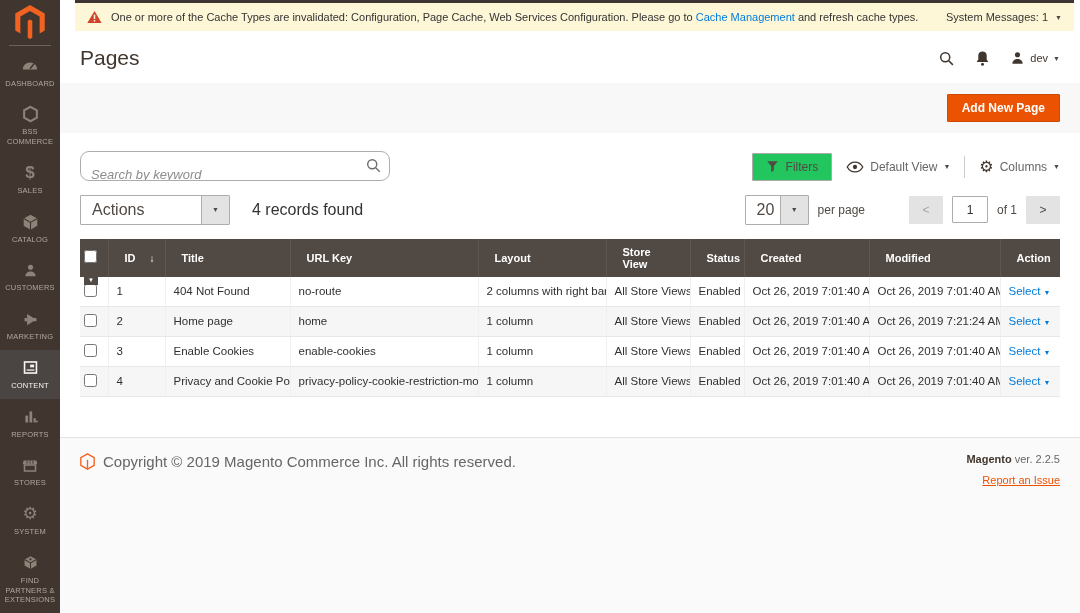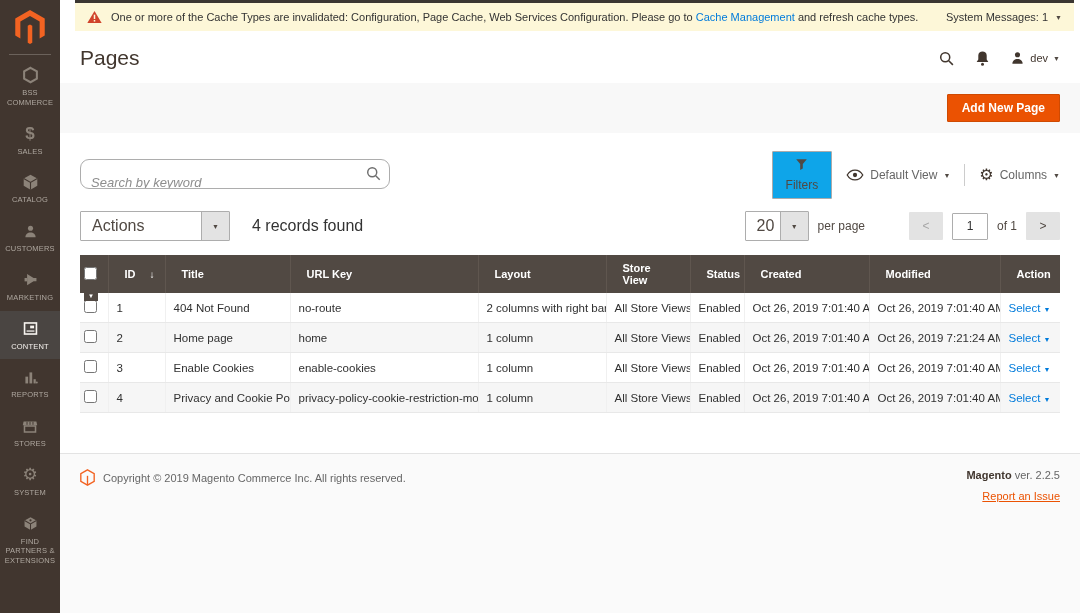--- a/index.html
+++ b/index.html
@@ -52,21 +52,21 @@
   .search-box { position:relative; width:310px; }
   .search-input {
     width:100%; height:30px; border:1px solid #adadad; border-radius:9px;
     padding:16px 32px 0 10px; font-size:13px; color:#555;
     font-family:"Liberation Sans", sans-serif;
   }
   .search-input::placeholder { font-style:italic; color:#8d8d8d; }
   .search-glyph { position:absolute; right:8px; top:6px; cursor:pointer; }
 
   .right-controls { display:flex; align-items:center; gap:14px; font-size:12px; color:#514943; }
-  .filters-btn { display:flex; align-items:center; gap:7px; border:1px solid #ababab; background:#0ea5e9; padding:6px 13px; border-radius:1px; cursor:pointer;flex-direction:column; }
+  .filters-btn { display:flex; align-items:center; gap:7px; border:1px solid #ababab; background:#22c55e; padding:6px 13px; border-radius:1px; cursor:pointer; }
   .ctrl-group { display:flex; align-items:center; gap:6px; cursor:pointer; color:#666; }
   .divider-v { width:1px; height:22px; background:#ccc; }
 
   .row-controls2 { display:flex; justify-content:space-between; align-items:center; margin-top:12px; }
   .left2 { display:flex; align-items:center; gap:22px; }
   .select-shell { display:flex; border:1px solid #adadad; background:#fff; height:30px; border-radius:1px; cursor:pointer; }
   .select-shell .val { padding:0 11px; display:flex; align-items:center; font-size:16px; color:#514943; }
   .select-shell .arrow { width:28px; background:#e3e3e3; border-left:1px solid #adadad; display:flex; align-items:center; justify-content:center; }
   .actions-shell .val { width:120px; }
   .records { font-size:16px; color:#333; }
@@ -89,39 +89,48 @@
   .sort-arrow { margin-left:14px; font-size:10px; font-weight:400; }
   .select-all-caret {
     position:absolute; left:4px; bottom:-8px; background:#514943; color:#fff;
     font-size:6px; line-height:8px; padding:1px 4px; cursor:pointer; z-index:2;
   }
   .grid input[type=checkbox] { width:13px; height:13px; margin:0; cursor:pointer; }
   .select-link { color:#007bdb; text-decoration:none; cursor:pointer; }
   .select-link .caret { color:#007bdb; margin-left:3px; }
 
   .footer { flex:1; border-top:1px solid #e3e3e3; background:#fafafa; padding:15px 20px; display:flex; justify-content:space-between; align-items:flex-start; }
-  .footer-left { display:flex; align-items:center; gap:8px; font-size:11px; color:#666; }
+  .footer-left { display:flex; align-items:center; gap:8px; font-size:15px; color:#666; }
   .footer-right { text-align:right; font-size:11px; color:#666; }
   .brand { font-weight:700; color:#41362e; }
   .report-link { color:#eb5202; text-decoration:underline; cursor:pointer; display:inline-block; margin-top:9px; }
 </style>
 </head>
 <body>
 
 <div class="app">
 
   <div class="sidebar">
     <div class="logo">
       <svg width="30" height="34" viewBox="0 0 26 30">
         <path fill="#f26322" d="M13 0 L26 7.5 V22.5 L21.5 25.1 V10.1 L13 5.2 L4.5 10.1 V25.1 L0 22.5 V7.5 Z"></path>
         <path fill="#f26322" d="M11 28.9 V13.9 L13 12.7 L15 13.9 V28.9 L13 30 Z"></path>
       </svg>
     </div>
     <div class="logo-divider"></div>
 
+    <div class="nav-item">
+      <span class="nicon">
+        <svg width="18" height="18" viewBox="0 0 20 20">
+            <path d="M2 14a8 8 0 0 1 16 0z" fill="currentColor"></path>
+            <line x1="10" y1="13" x2="14.5" y2="7.5" stroke="#41362f" stroke-width="1.6"></line>
+          </svg>
+      </span>
+      <div class="nlabel">DASHBOARD</div>
+    </div>
 
     <div class="nav-item">
       <span class="nicon">
         <svg width="17" height="18" viewBox="0 0 20 20">
             <polygon points="10,1.5 17.5,5.8 17.5,14.2 10,18.5 2.5,14.2 2.5,5.8" fill="none" stroke="currentColor" stroke-width="2.4"></polygon>
           </svg>
       </span>
       <div class="nlabel">BSS COMMERCE</div>
     </div>
 

